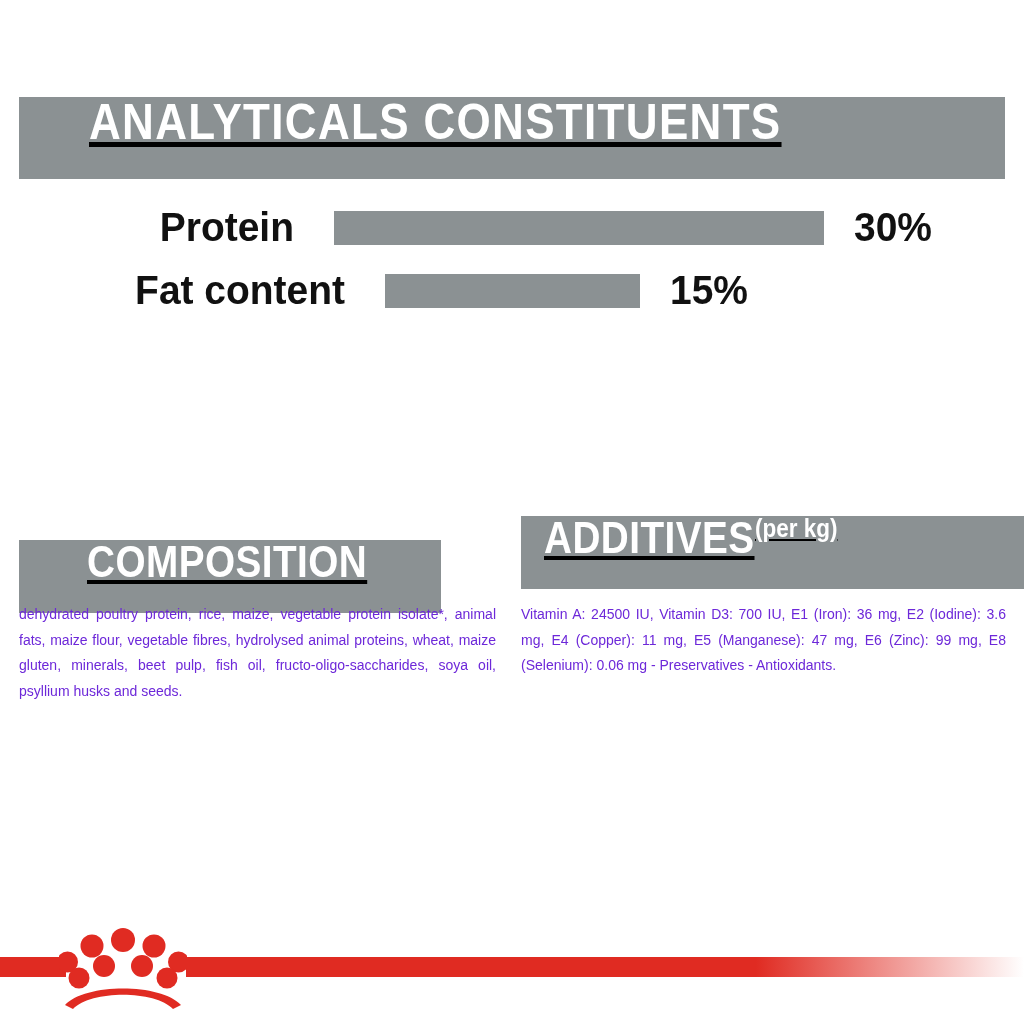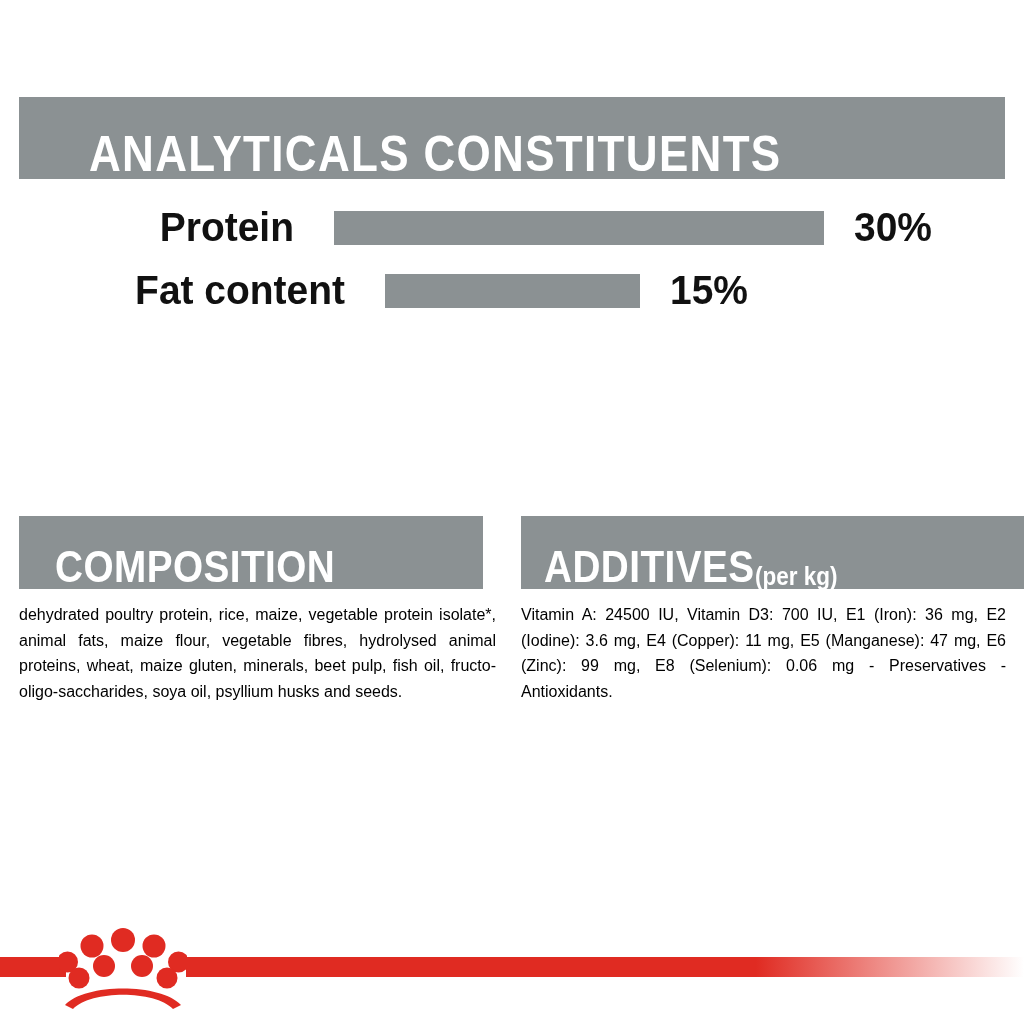--- a/index.html
+++ b/index.html
@@ -14,22 +14,23 @@
     overflow: hidden;
     font-family: "Liberation Sans", sans-serif;
     -webkit-font-smoothing: antialiased;
   }
 
   
   .banner {
     position: absolute;
     background: #8b9193;
     display: flex;
-    align-items: flex-end;
+    align-items: flex-start;
     box-sizing: border-box;
+    text-decoration: underline;
   }
   .banner-title {
     color: #ffffff;
     font-weight: 700;
     letter-spacing: 0.5px;
     transform: scaleX(0.88);
     transform-origin: left center;
     white-space: nowrap;
     line-height: 1;
   }
@@ -87,24 +88,24 @@
     margin-left: 12px;
     transform: scaleX(0.95);
     transform-origin: left center;
     white-space: nowrap;
     line-height: 1;
   }
 
   
   #composition-banner {
     left: 19px;
-    top: 516px;
-    width: 464px;
+    top: 540px;
+    width: 422px;
     height: 73px;
-    padding-left: 36px;
+    padding-left: 68px;
   }
   #additives-banner {
     left: 521px;
     top: 516px;
     width: 524px;
     height: 73px;
     padding-left: 23px;
   }
   #composition-banner .banner-title,
   #additives-banner .banner-title {
@@ -117,23 +118,23 @@
     font-size: 25px;
     transform: scaleX(0.9);
     transform-origin: left center;
     white-space: nowrap;
     margin-left: -28px;
     line-height: 1;
   }
 
   .body-text {
     position: absolute;
-    font-size: 16px;
+    font-size: 14px;
     line-height: 25.5px;
-    color: #000000;
+    color: #6d28d9;
     text-align: justify;
     font-weight: 400;
   }
   #composition-text {
     left: 19px;
     top: 602px;
     width: 477px;
   }
   #additives-text {
     left: 521px;

